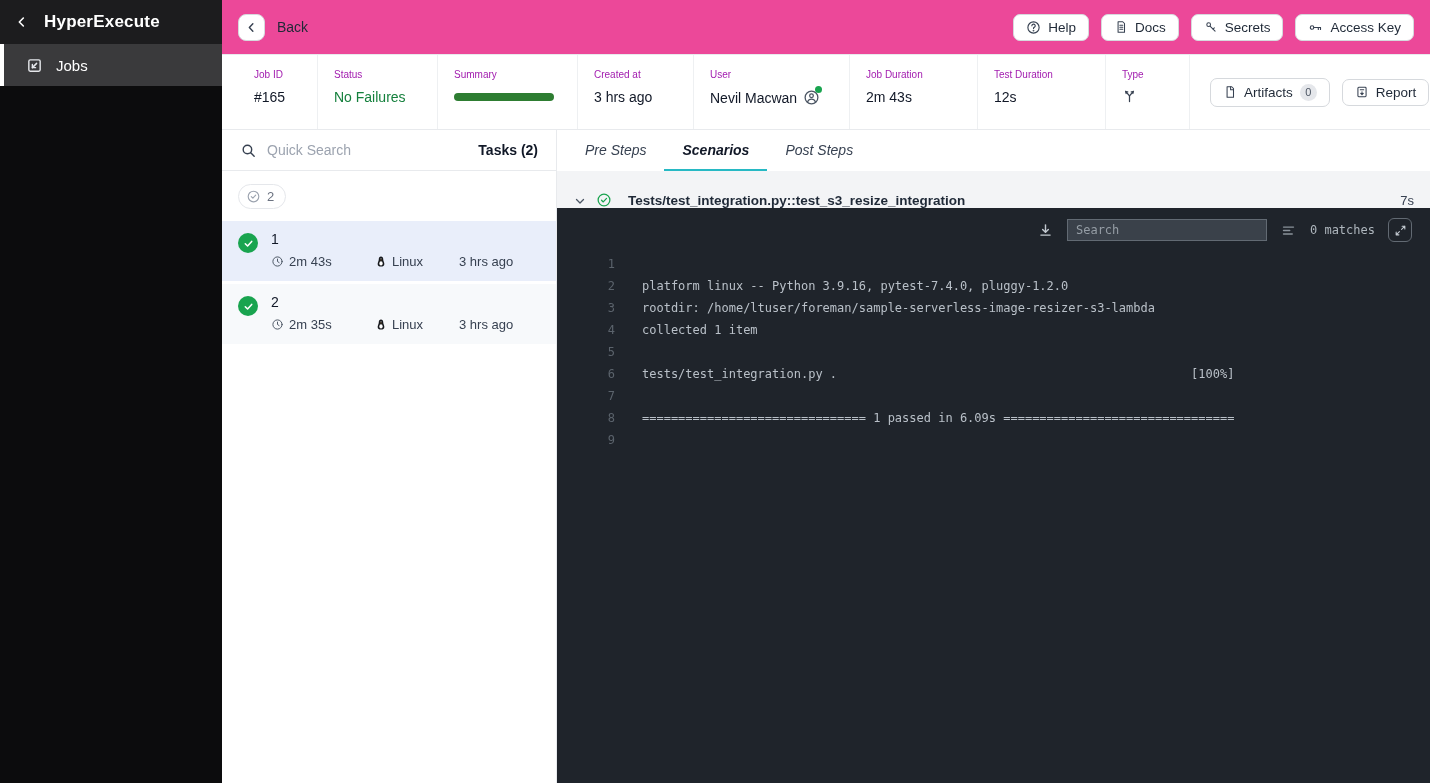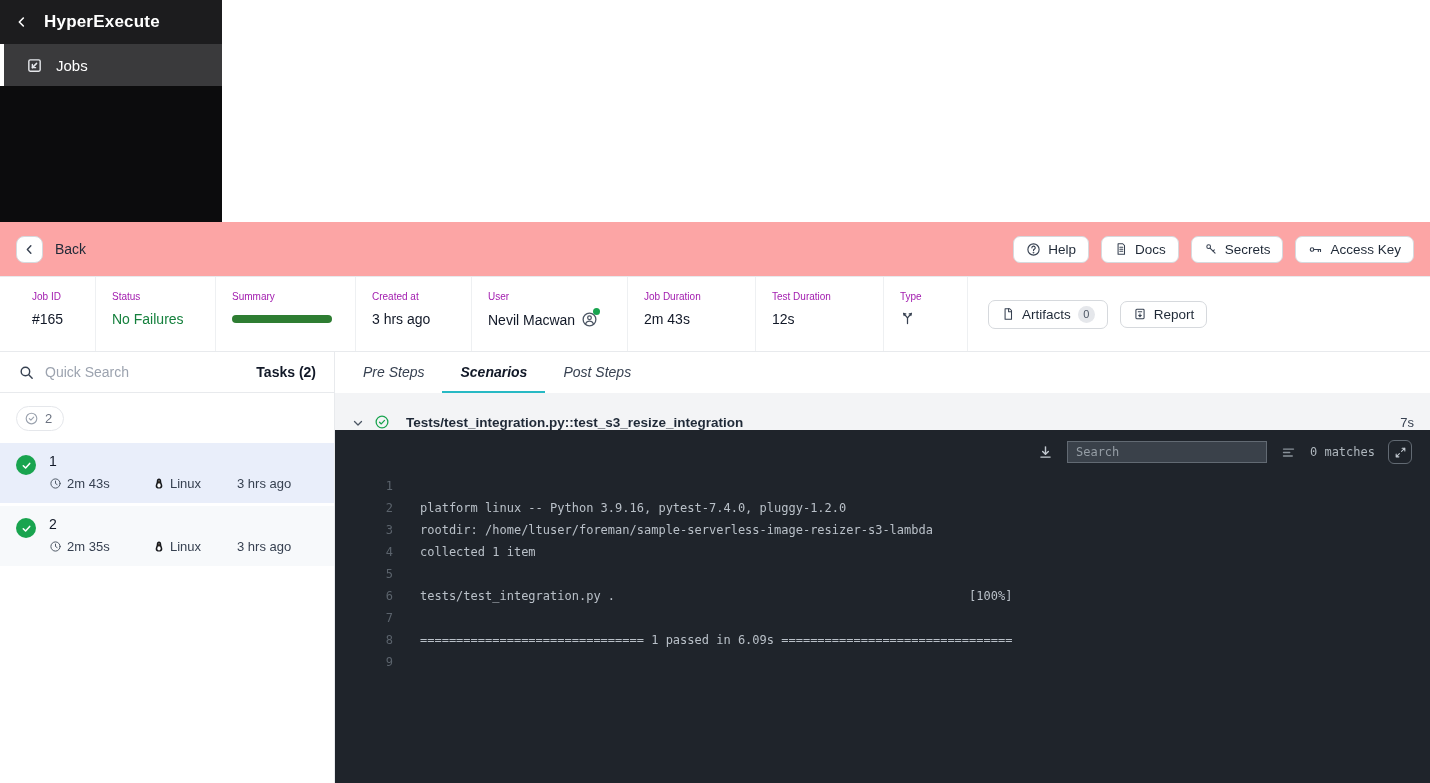--- a/index.html
+++ b/index.html
@@ -1,32 +1,32 @@
 <!DOCTYPE html>
 <html><head>
 <meta charset="utf-8">
 <style>
   * { margin:0; padding:0; box-sizing:border-box; }
   html,body { background:#e5e5e5; }
   .app {
     width:1430px; height:783px; display:flex; overflow:hidden;
-    font-family:"Liberation Sans", sans-serif; background:#fff; position:relative;flex-direction:column;
+    font-family:"Liberation Sans", sans-serif; background:#fff; position:relative;
   }
   
   .sidebar { width:222px; flex:0 0 222px; background:#0c0c0d; display:flex; flex-direction:column; }
   .sidebar-header { height:44px; background:#1c1c1e; display:flex; align-items:center; padding:0 14px; gap:14px; color:#fff; }
   .sidebar-header .chev { display:flex; align-items:center; color:#fff; }
   .sidebar-title { font-size:17px; font-weight:700; letter-spacing:.2px; }
   .sidebar-item { height:42px; background:#3a3a3c; border-left:4px solid #ffffff; display:flex; align-items:center; gap:13px; padding-left:22px; color:#fff; font-size:15px; cursor:pointer; }
   .sidebar-item .icon { display:flex; color:#e5e7eb; }
 
   
   .main { flex:1; display:flex; flex-direction:column; min-width:0; }
 
-  .topbar { height:55px; background:#fca5a5; border-bottom:1px solid #e8eaed; display:flex; align-items:center; padding:0 16px; }
+  .topbar { height:55px; background:#ec4899; border-bottom:1px solid #e8eaed; display:flex; align-items:center; padding:0 16px; }
   .back-btn { width:27px; height:27px; border:1px solid #d6d9dd; border-radius:8px; background:#fff; display:flex; align-items:center; justify-content:center; color:#374151; cursor:pointer; }
   .back-label { margin-left:12px; font-size:14px; color:#1f2937; }
   .topbar-actions { margin-left:auto; display:flex; gap:12px; }
   .tb-btn { display:flex; align-items:center; gap:7px; border:1px solid #d6d9dd; border-radius:7px; background:#fff; padding:5px 12px; font-size:13.5px; color:#1f2937; cursor:pointer; }
   .tb-btn .i { display:flex; color:#374151; }
 
   .inforow { height:75px; background:#fff; border-bottom:1px solid #e8eaed; display:flex; align-items:stretch; padding-left:16px; }
   .cell { padding:14px 18px 0 16px; border-right:1px solid #eef0f2; }
   .cell .lbl { font-size:10px; color:#a21caf; }
   .cell .val { margin-top:9px; font-size:14px; color:#111827; }

